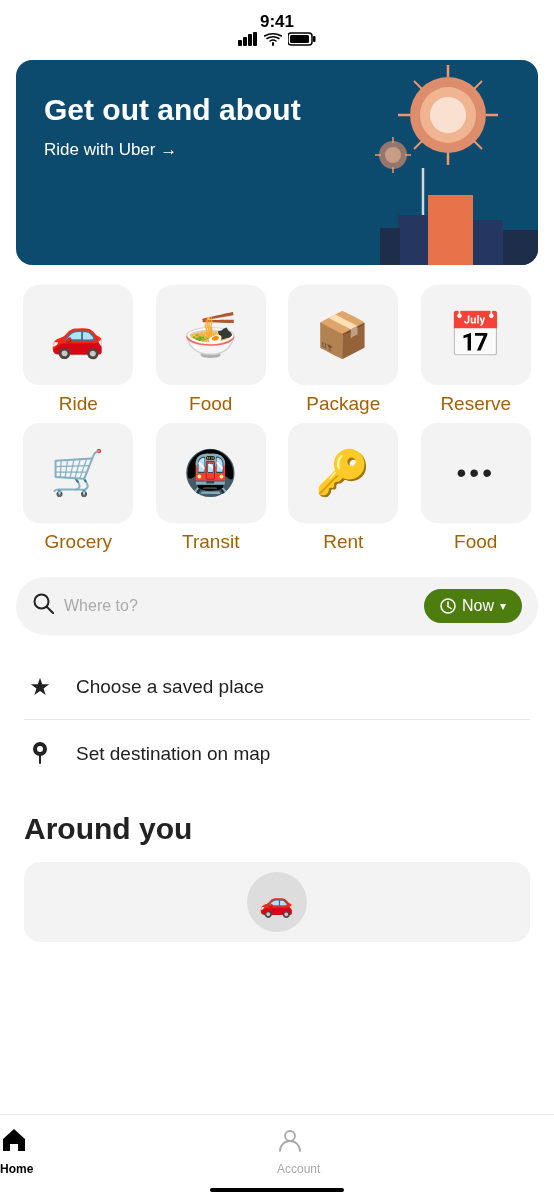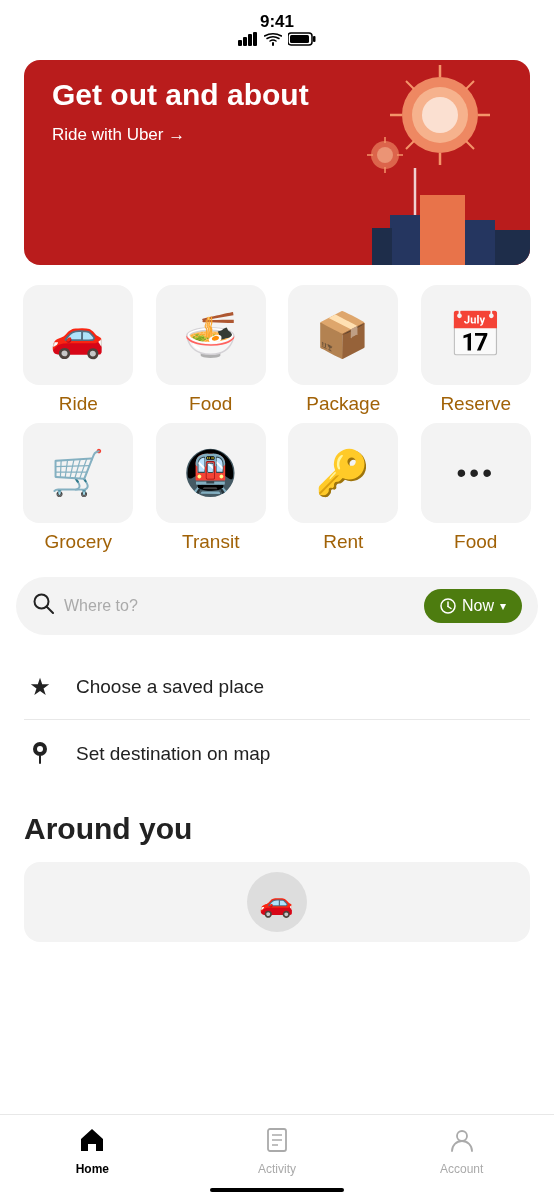--- a/index.html
+++ b/index.html
@@ -27,27 +27,27 @@
       color: #000;
     }
     .status-icons {
       display: flex;
       align-items: center;
       gap: 6px;
     }
 
     
     .hero-banner {
-      margin: 6px 24px 20px;
+      margin: 6px 16px 20px;
       border-radius: 16px;
-      background: #b91c1c;
+      background: #0c4a6e;
       height: 205px;
       position: relative;
       overflow: hidden;
-      padding: 17px 28px;
+      padding: 32px 28px;
     }
     .hero-title {
       color: #fff;
       font-size: 30px;
       font-weight: 700;
       line-height: 1.2;
       margin-bottom: 12px;
       max-width: 260px;
     }
     .hero-link {
@@ -199,21 +199,21 @@
       background: #fff;
       border-top: 1px solid #e8e8e8;
       display: flex;
       align-items: flex-start;
       padding: 12px 0 24px;
     }
     .tab-item {
       flex: 1;
       display: flex;
       flex-direction: column;
-      align-items: center;
+      align-items: flex-start;
       gap: 9px;
       cursor: pointer;
     }
     .tab-label {
       font-size: 12px;
       color: #aaa;
     }
     .tab-label.active {
       color: #000;
       font-weight: 600;
@@ -393,27 +393,18 @@
 <div class="tab-bar">
   <div class="tab-item">
     <svg width="28" height="26" viewBox="0 0 28 26" fill="none">
       <path d="M3 12L14 2L25 12V24H18V17H10V24H3V12Z" fill="#000"></path>
     </svg>
     <span class="tab-label active">Home</span>
     <div style="position:absolute;bottom:8px;left:50%;transform:translateX(-50%);width:134px;height:4px;background:#000;border-radius:2px;"></div>
   </div>
   <div class="tab-item">
     <svg width="26" height="26" viewBox="0 0 26 26" fill="none">
-      <rect x="4" y="2" width="18" height="22" rx="2" stroke="#aaa" stroke-width="1.8"></rect>
-      <line x1="8" y1="8" x2="18" y2="8" stroke="#aaa" stroke-width="1.5"></line>
-      <line x1="8" y1="13" x2="18" y2="13" stroke="#aaa" stroke-width="1.5"></line>
-      <line x1="8" y1="18" x2="14" y2="18" stroke="#aaa" stroke-width="1.5"></line>
-    </svg>
-    <span class="tab-label">Activity</span>
-  </div>
-  <div class="tab-item">
-    <svg width="26" height="26" viewBox="0 0 26 26" fill="none">
       <circle cx="13" cy="9" r="5" stroke="#aaa" stroke-width="1.8"></circle>
       <path d="M3 24c0-5.523 4.477-10 10-10s10 4.477 10 10" stroke="#aaa" stroke-width="1.8" stroke-linecap="round"></path>
     </svg>
     <span class="tab-label">Account</span>
   </div>
 </div>
 
 </body></html>

